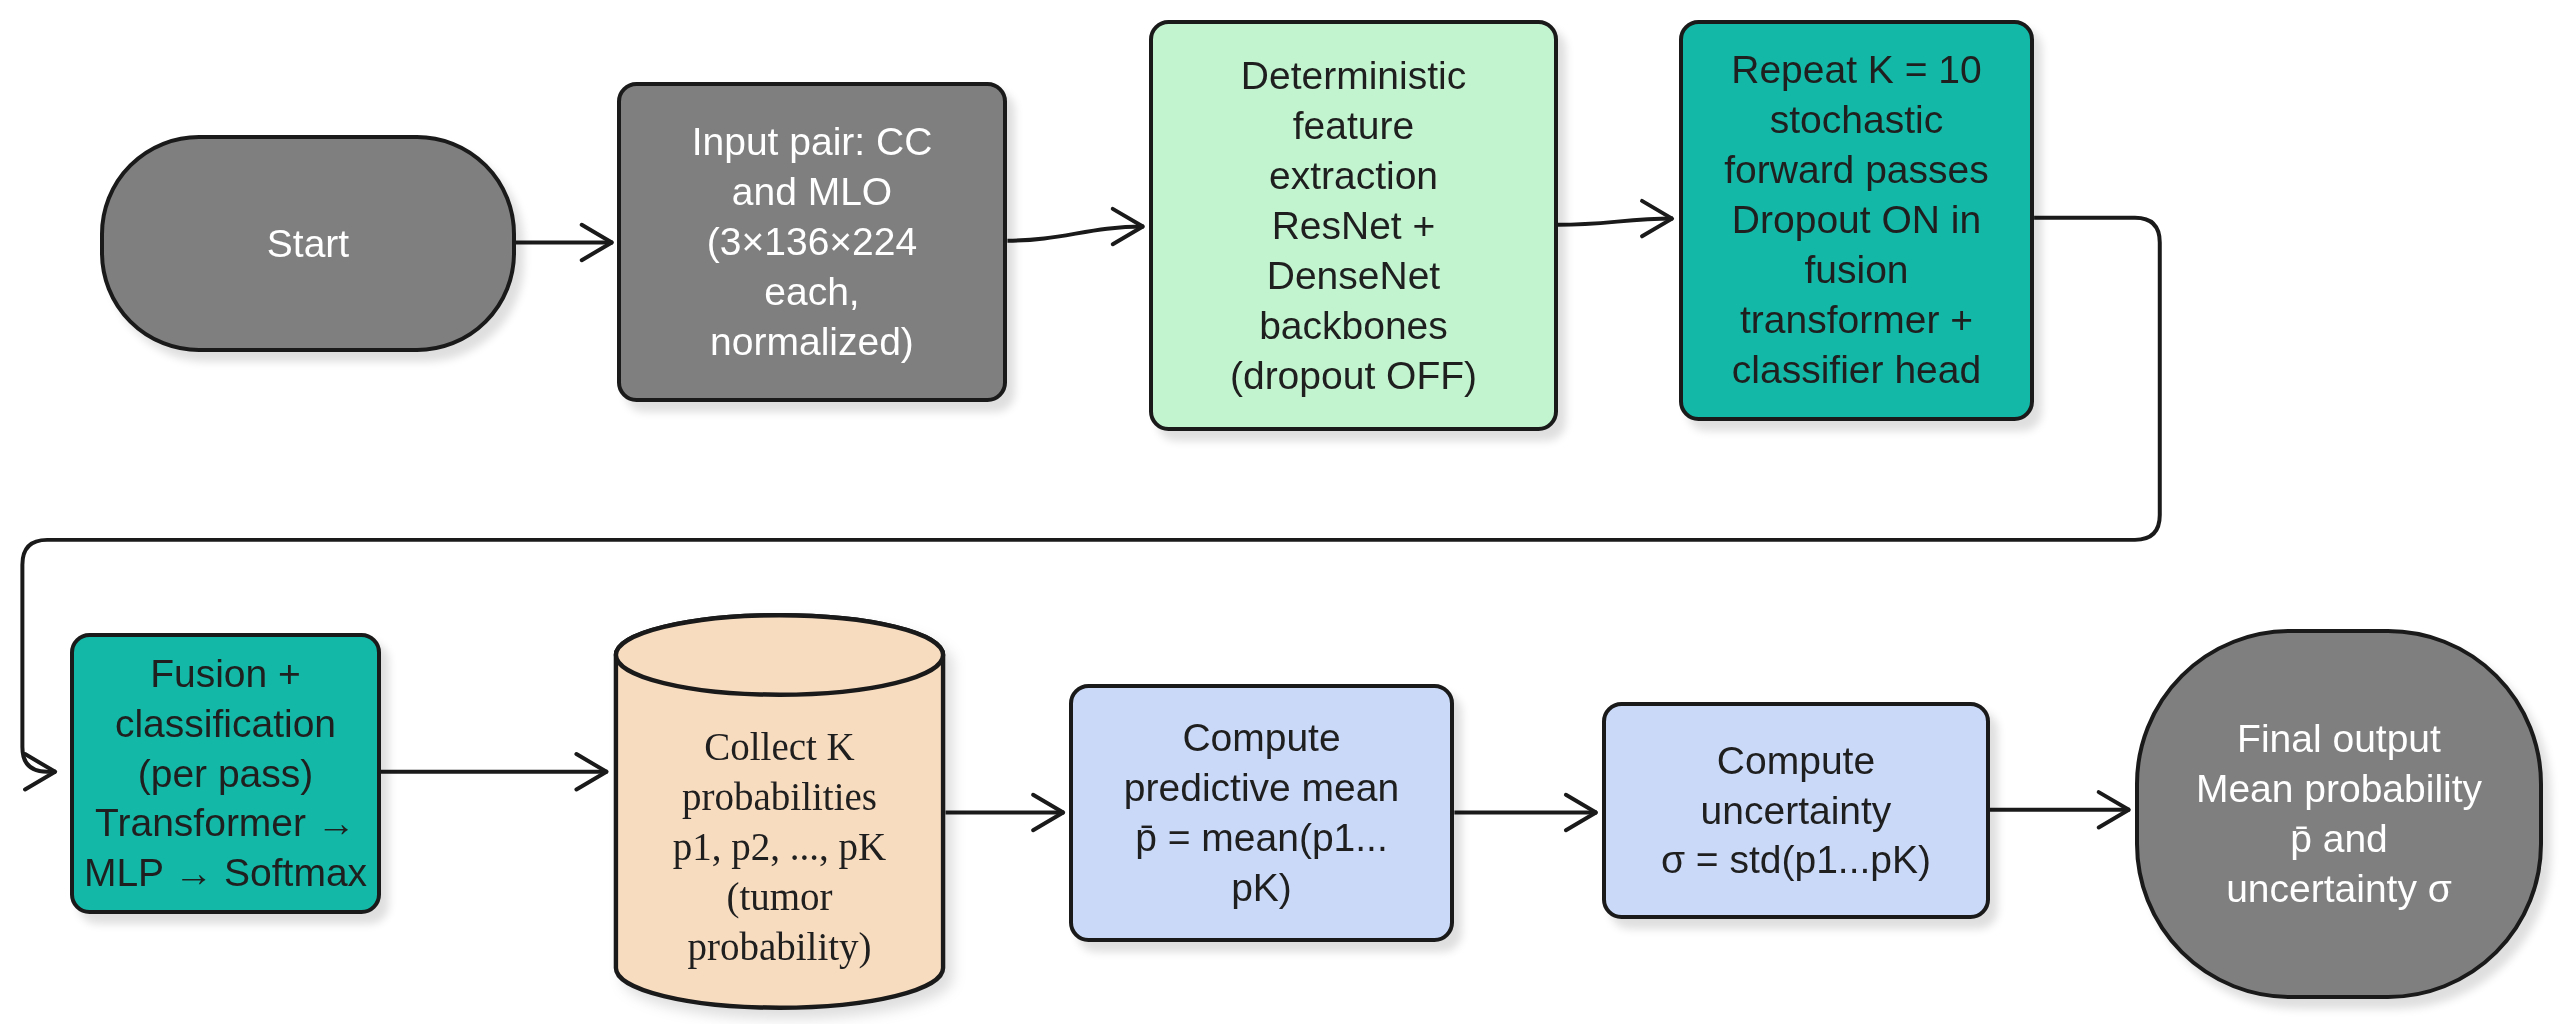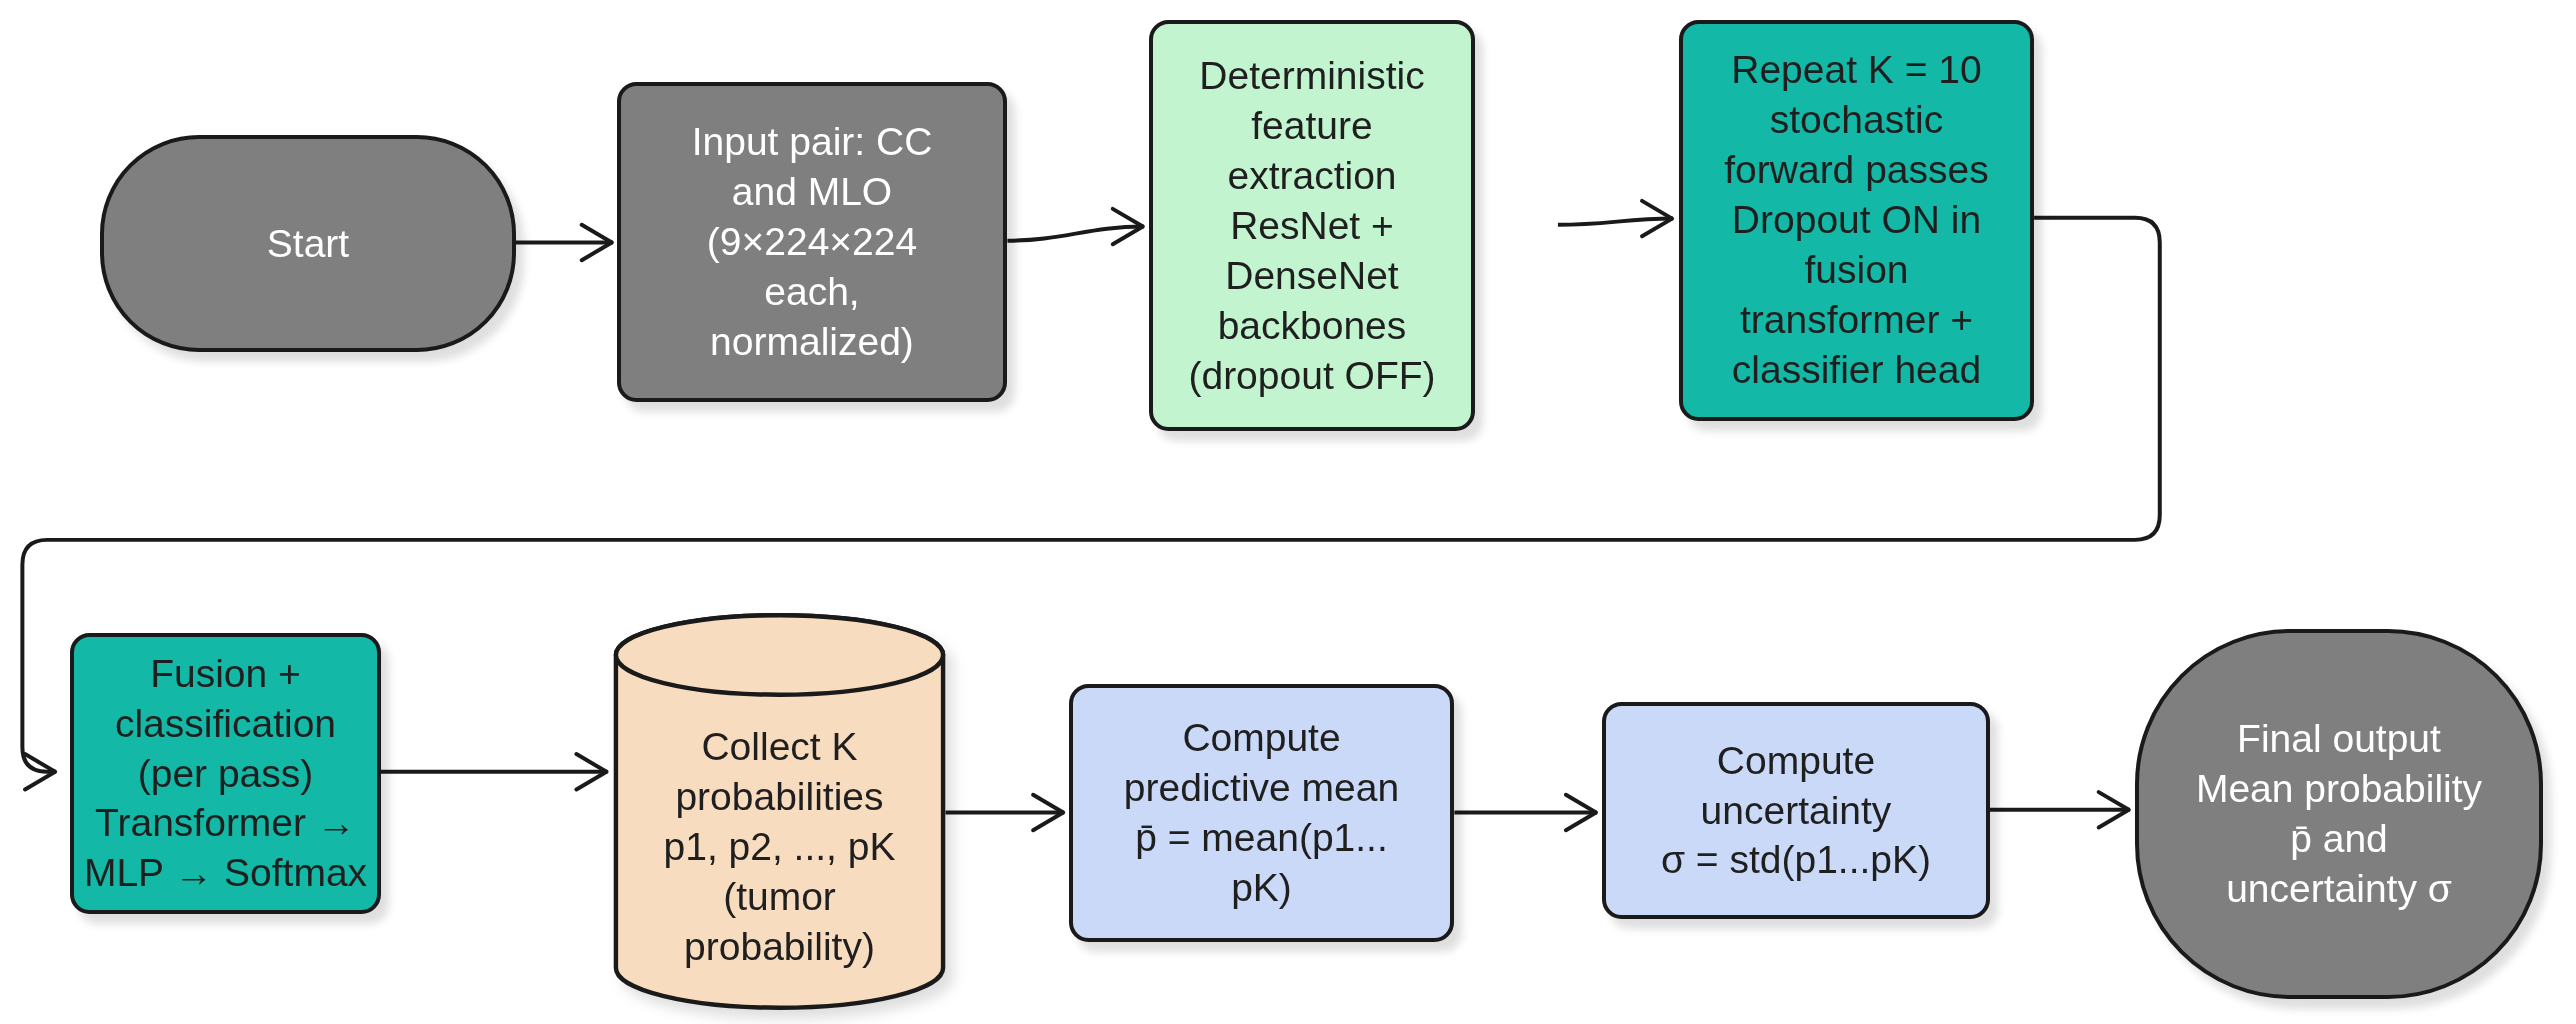--- a/index.html
+++ b/index.html
@@ -22,21 +22,21 @@
   .gray  { background:#7f7f80; color:#ffffff; }
   .green { background:#c2f4d0; }
   .pink  { background:#14b8a6; }
   .blue  { background:#c9d9f7; }
   .label { white-space:pre-line; padding:0 8.9px; }
   .cyl { position:absolute; filter:drop-shadow(8px 9.7px 6.2px rgba(0,0,0,0.13)); }
   .cyl svg { position:absolute; left:0; top:0; }
   .cyl .label {
     position:absolute; left:0; right:0; top:81px; bottom:10.6px;
     display:flex; align-items:center; justify-content:center;
-    font-size:39px; line-height:1.28; color:#1f1f1f; text-align:center;
+    font-size:39px; line-height:1.28; color:#1f1f1f; text-align:center;font-family:Liberation Serif, serif;
   }
 </style>
 </head>
 <body>
 
 <div class="canvas">
 
   <svg class="edges" xmlns="http://www.w3.org/2000/svg" viewBox="0 0 2910 1157" width="2576" height="1024">
     <defs>
       <marker id="arrowV" markerUnits="userSpaceOnUse" markerWidth="44" markerHeight="52" viewBox="0 0 44 52" refX="40" refY="26" orient="auto">
@@ -53,26 +53,26 @@
     <path d="M 2248 915 L 2406 915" marker-end="url(#arrowV)"></path>
   </svg>
 
   <div class="node stadium gray" style="left:100px; top:135px; width:416px; height:217px;">
     <span class="label">Start</span>
   </div>
 
   <div class="node rect gray" style="left:617px; top:82px; width:390px; height:320px;">
     <span class="label">Input pair: CC
 and MLO
-(9×224×224
+(3×136×224
 each,
 normalized)</span>
   </div>
 
-  <div class="node rect green" style="left:1149px; top:20.4px; width:326px; height:411px;">
+  <div class="node rect green" style="left:1149px; top:20.4px; width:409px; height:411px;">
     <span class="label">Deterministic
 feature
 extraction
 ResNet +
 DenseNet
 backbones
 (dropout OFF)</span>
   </div>
 
   <div class="node rect pink" style="left:1679px; top:19.5px; width:355px; height:401px;">

